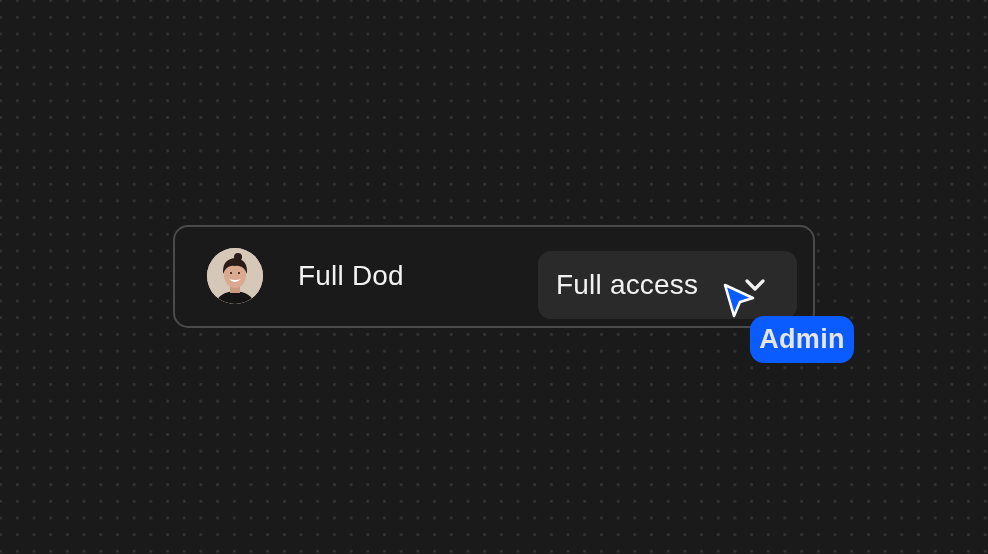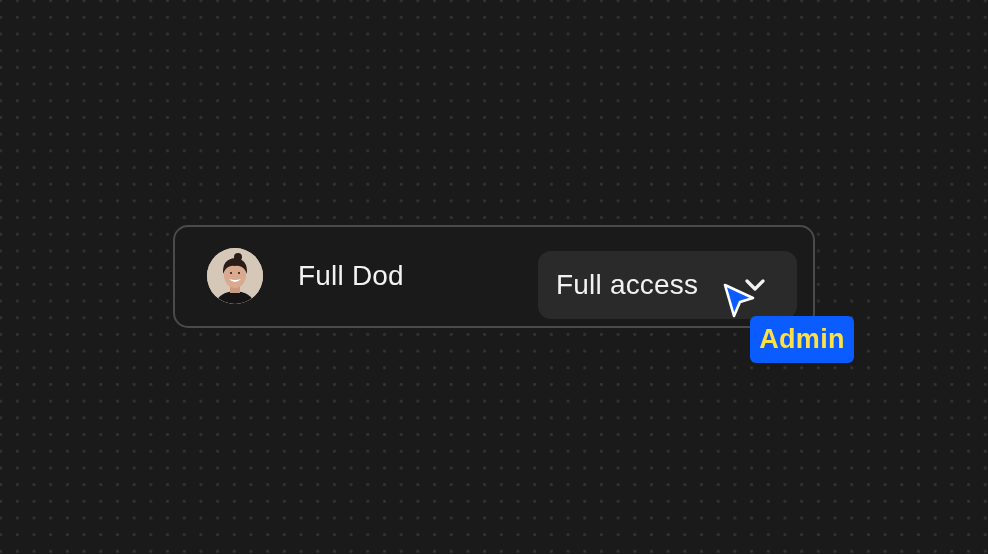--- a/index.html
+++ b/index.html
@@ -27,21 +27,21 @@
     position:absolute; left:363px; top:15px; width:259px; height:68px;
     background:#2a2a2a; border-radius:13px; cursor:pointer;margin-top:9px;
   }
   .dropdown-label {
     position:absolute; left:18px; top:18px; font-size:28px; color:#f2f2f2; letter-spacing:0.2px;
   }
   .chevron { position:absolute; left:206px; top:26px; width:22px; height:16px; }
   .cursor { position:absolute; left:722px; top:282px; width:34px; height:38px; }
   .badge {
     position:absolute; left:750px; top:316px; width:104px; height:47px;
-    background:#0a5cff; border-radius:6px; color:#fde047; font-size:27px; font-weight:bold;
+    background:#0a5cff; border-radius:14px; color:#e5e5e5; font-size:27px; font-weight:bold;
     display:flex; align-items:center; justify-content:center; letter-spacing:0.3px;
   }
 </style>
 </head>
 <body>
 
 <div class="card">
   <div class="avatar">
     <svg width="56" height="56" viewBox="0 0 56 56">
       <rect width="56" height="56" fill="#d6c8b8"></rect>

